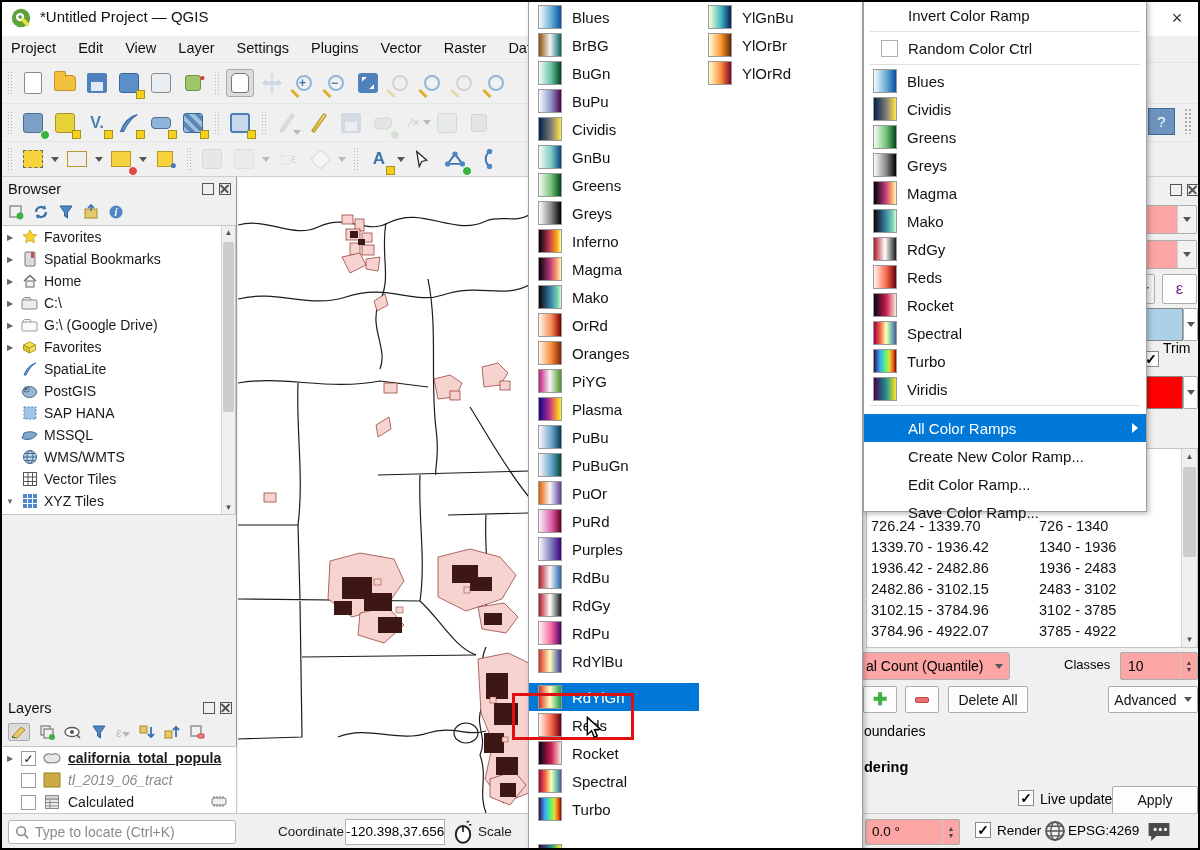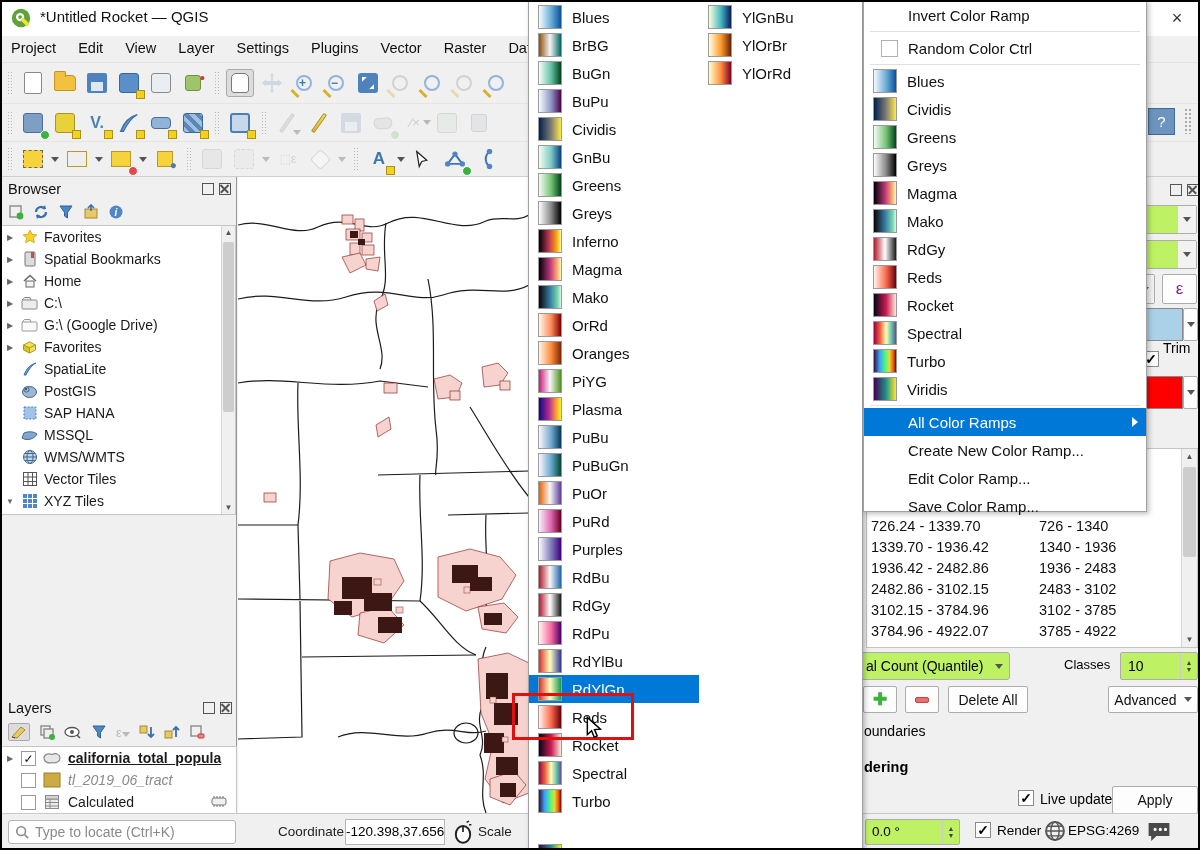--- a/index.html
+++ b/index.html
@@ -77,35 +77,35 @@
   
   .statusbar { left:0; top:813px; width:1200px; height:37px; background:#f0f0f0; border-top:1px solid #c9c9c9; z-index:3; }
   .locate { left:8px; top:820px; width:228px; height:24px; background:#fff; border:1px solid #b5b5b5; border-radius:3px; display:flex; align-items:center; gap:6px; padding:0 6px; color:#8a8a8a; font-size:14px; z-index:4; }
   .coordlbl { left:278px; top:824px; font-size:13.5px; color:#222; z-index:4; }
   .coordbox { left:345px; top:819px; width:100px; height:26px; background:#fff; border:1px solid #b5b5b5; font-size:13.5px; text-align:center; line-height:24px; z-index:4; }
   .mouseicon { left:452px; top:820px; z-index:4; }
   .scalelbl { left:478px; top:824px; font-size:13.5px; color:#222; z-index:4; }
 
   
   .rp { z-index:2; }
-  .combo { background:#bef264; border:1px solid #adadad; border-radius:2px; position:absolute; }
+  .combo { background:#fca5a5; border:1px solid #adadad; border-radius:2px; position:absolute; }
   .combo .cbtn { position:absolute; right:0; top:0; bottom:0; width:19px; border-left:1px solid #d0d0d0; display:flex; align-items:center; justify-content:center; background:#f2f2f2; }
   .pbtn { background:#fdfdfd; border:1px solid #adadad; border-radius:2px; display:flex; align-items:center; justify-content:center; font-size:14px; color:#111; position:absolute; }
   .classrow { display:flex; height:21px; align-items:center; font-size:14.5px; color:#111; }
   .classrow .c1 { width:168px; }
   .spin { position:absolute; right:0; top:0; bottom:0; width:17px; border-left:1px solid #ccc; display:flex; flex-direction:column; align-items:center; justify-content:center; font-size:7px; color:#444; }
   .ck { width:16px; height:16px; background:#fff; border:1px solid #8a8a8a; font-size:14px; line-height:15px; text-align:center; font-weight:bold; }
 
   
   .menu { background:#fff; border:1px solid #a0a0a0; box-shadow:2px 2px 5px rgba(0,0,0,.25); z-index:50; }
   .submenu { left:528px; top:0; width:335px; height:850px; }
   .rampmenu { left:863px; top:0; width:284px; height:512px; }
   .mi { display:flex; align-items:center; height:28px; gap:10px; padding-left:9px; font-size:15px; color:#111; position:relative; }
   .mi .swatch { width:24px; height:24px; border:1px solid #9a9a9a; flex:0 0 auto; }
-  .mi.sel { color:#fff; }
+  .mi.sel { color:#fff;margin-top:8px; }
   .msep { height:1px; background:#e0e0e0; margin:2px 6px; }
   .subcol1 { position:absolute; left:0; top:2px; width:170px; }
   .subcol2 { position:absolute; left:170px; top:2px; width:163px; }
   .mcheck { width:17px; height:17px; border:1px solid #b0b0b0; background:#fff; flex:0 0 auto; }
   .subarrow { position:absolute; right:8px; width:0; height:0; border-top:5px solid transparent; border-bottom:5px solid transparent; border-left:6px solid #fff; }
   .callout { left:512px; top:693px; width:122px; height:47px; border:3px solid #e01010; z-index:60; }
   .cursor { left:585px; top:716px; z-index:70; }
   .partial-swatch { position:absolute; left:9px; top:843px; width:24px; height:7px; border:1px solid #9a9a9a; border-bottom:none; }
 </style>
 </head>
@@ -113,21 +113,21 @@
 
 <div class="frame"></div>
 
 <div class="abs titlebar">
   <svg class="abs qlogo" viewBox="0 0 24 24">
       <circle cx="12" cy="12" r="10" fill="#5da33a"></circle>
       <circle cx="11" cy="11" r="4.5" fill="#fff"></circle>
       <path d="M13 13l7 7" stroke="#f3e03a" stroke-width="4"></path>
       <circle cx="11" cy="11" r="2" fill="#5da33a"></circle>
     </svg>
-  <div class="abs title-text">*Untitled Rocket — QGIS</div>
+  <div class="abs title-text">*Untitled Project — QGIS</div>
   <div class="abs close-btn">×</div>
 </div>
 
 <div class="abs menubar">
   
 <span>Project</span><span>Edit</span><span>View</span><span>Layer</span><span>Settings</span><span>Plugins</span><span>Vector</span><span>Raster</span><span>Database</span></div>
 
 <div class="abs toolbar tb1">
     <div class="trow">
   <span class="thandle"></span>

